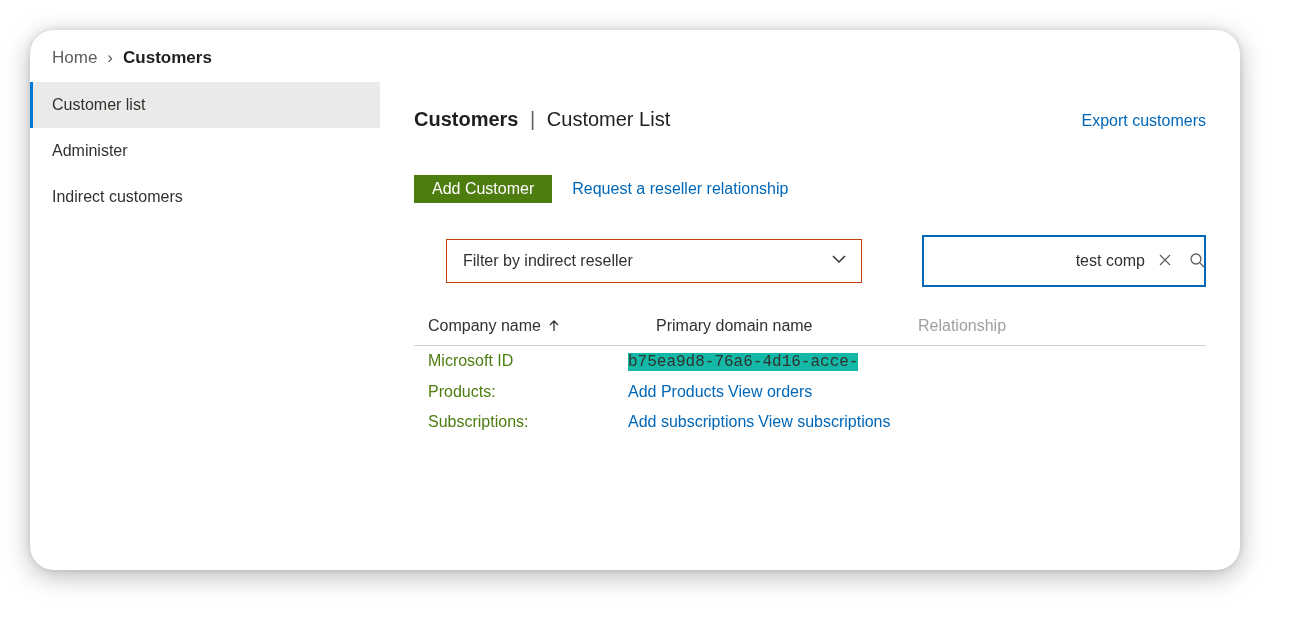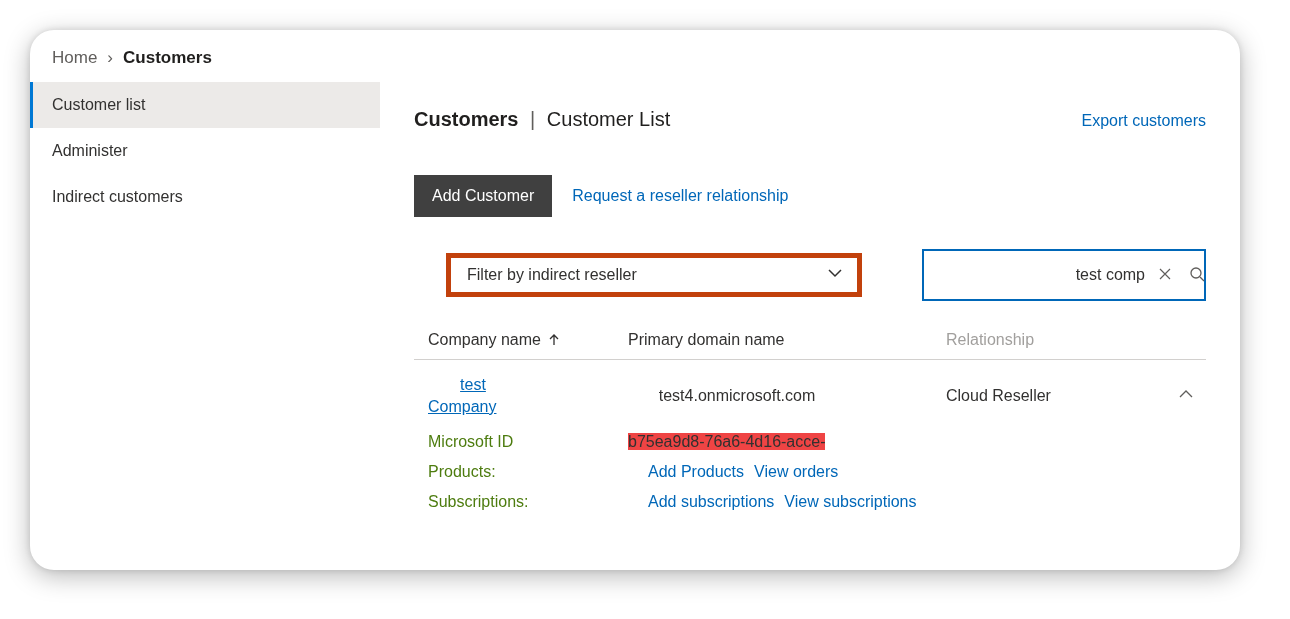--- a/index.html
+++ b/index.html
@@ -56,35 +56,35 @@
       flex-direction: column;
       min-width: 0;
     }
     .title-row { display: flex; align-items: baseline; justify-content: space-between; }
     .page-title { font-size: 20px; font-weight: 400; color: #201f1e; }
     .page-title strong { font-weight: 700; }
     .page-title .divider { color: #605e5c; margin: 0 6px; }
     .export-link { color: #0067b8; font-size: 16px; text-decoration: none; }
     .action-row { display: flex; align-items: center; gap: 20px; margin-top: 44px; }
     .btn-primary {
-      background: #404040;
+      background: #4d7c0f;
       color: #fff;
       border: none;
-      padding: 12px 18px;
+      padding: 5px 18px;
       font-size: 16px;
       cursor: pointer;
       text-align: right;
     }
     .link { color: #0067b8; font-size: 16px; text-decoration: none; }
     .filter-row { display: flex; align-items: center; gap: 60px; margin-top: 32px; padding-left: 32px; }
     .select-wrap {
       position: relative;
       width: 420px;
       height: 44px;
-      border: 5px solid #c2410c;
+      border: 1px solid #c2410c;
       display: flex;
       align-items: center;
       padding: 8px 16px;
       font-size: 16px;
       color: #323130;
       cursor: pointer;
     }
     .chev {
       position: absolute; right: 14px; top: 50%; transform: translateY(-50%);
     }
@@ -106,20 +106,21 @@
       color: #323130;
       text-align: right;
     }
     .icon-btn { background:none; border:none; cursor:pointer; padding:4px; display:flex; align-items:center; color:#605e5c;}
     .cols-row {
       display: grid;
       grid-template-columns: 200px 1fr 220px 40px;
       padding: 30px 0 10px 14px;
       border-bottom: 1px solid #d2d0ce;
       font-size: 16px;
+      gap: 28px;
     }
     .cols-row .col { color: #323130; display:flex; align-items:center; gap:6px; }
     .cols-row .col.muted { color: #a19f9d; }
     .sort-icon { display:inline-flex; }
     .data-row {
       display: grid;
       grid-template-columns: 200px 1fr 220px 40px;
       align-items: center;
       padding: 14px 0 10px 14px;
       font-size: 16px;
@@ -127,22 +128,22 @@
     .data-row .company { color:#0067b8; line-height:1.35; }
     .data-row .company span { display:block; }
     .data-row .company .line1 { text-align:center; width:90px;}
     .detail-row {
       display: grid;
       grid-template-columns: 200px 1fr;
       padding: 6px 0 6px 14px;
       font-size: 16px;
     }
     .detail-row .label { color:#4d7c0f; }
-    .detail-row .val .hl { background:#ef4444; }
-    .detail-row .links { display:flex; gap:10px;margin-left:20px; }
+    .detail-row .val .hl { background:#14b8a6;font-family:Liberation Mono, monospace; }
+    .detail-row .links { display:flex; gap:4px; }
     .chev-up { cursor:pointer; display:flex; justify-content:center;}
   </style>
 </head>
 <body>
 
 <div class="shell">
   <nav class="breadcrumb">
     <a href="#">Home</a>
     <span class="sep">›</span>
     <span class="current">Customers</span>
@@ -206,35 +207,20 @@
             <svg width="14" height="14" viewBox="0 0 14 14">
                 <path d="M7 2v10M3 6l4-4 4 4" stroke="#323130" stroke-width="1.3" fill="none"></path>
               </svg>
           </span>
         </div>
         <div class="col">Primary domain name</div>
         <div class="col muted">Relationship</div>
         <div></div>
       </div>
 
-      <div class="data-row">
-        <a href="#" class="company">
-          <span class="line1">test</span>
-          <span>Company</span>
-        </a>
-        <div style="text-align:center; padding-right:100px;">test4.onmicrosoft.com</div>
-        <div>Cloud Reseller</div>
-        <div class="chev-up">
-          <span>
-            <svg width="16" height="16" viewBox="0 0 16 16">
-                <path d="M2 11l6-6 6 6" stroke="#605e5c" stroke-width="1.3" fill="none"></path>
-              </svg>
-          </span>
-        </div>
-      </div>
 
       <div class="detail-row">
         <div class="label">Microsoft ID</div>
         <div class="val"><span class="hl">b75ea9d8-76a6-4d16-acce-</span></div>
       </div>
       <div class="detail-row">
         <div class="label">Products:</div>
         <div class="links">
           <a href="#" class="link">Add Products</a>
           <a href="#" class="link">View orders</a>

